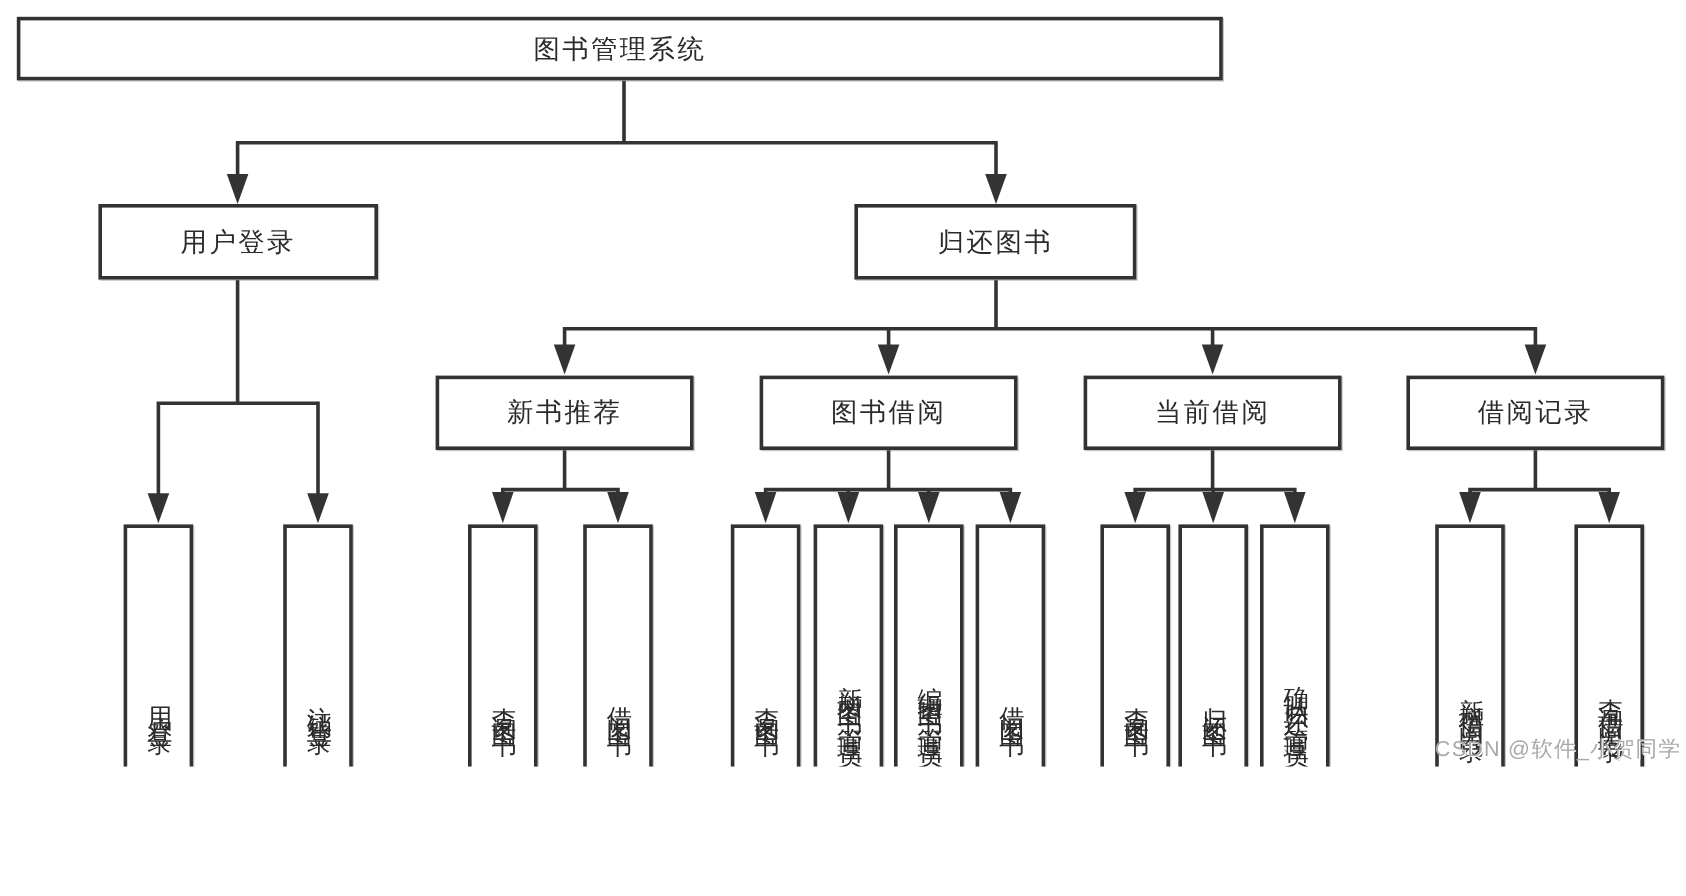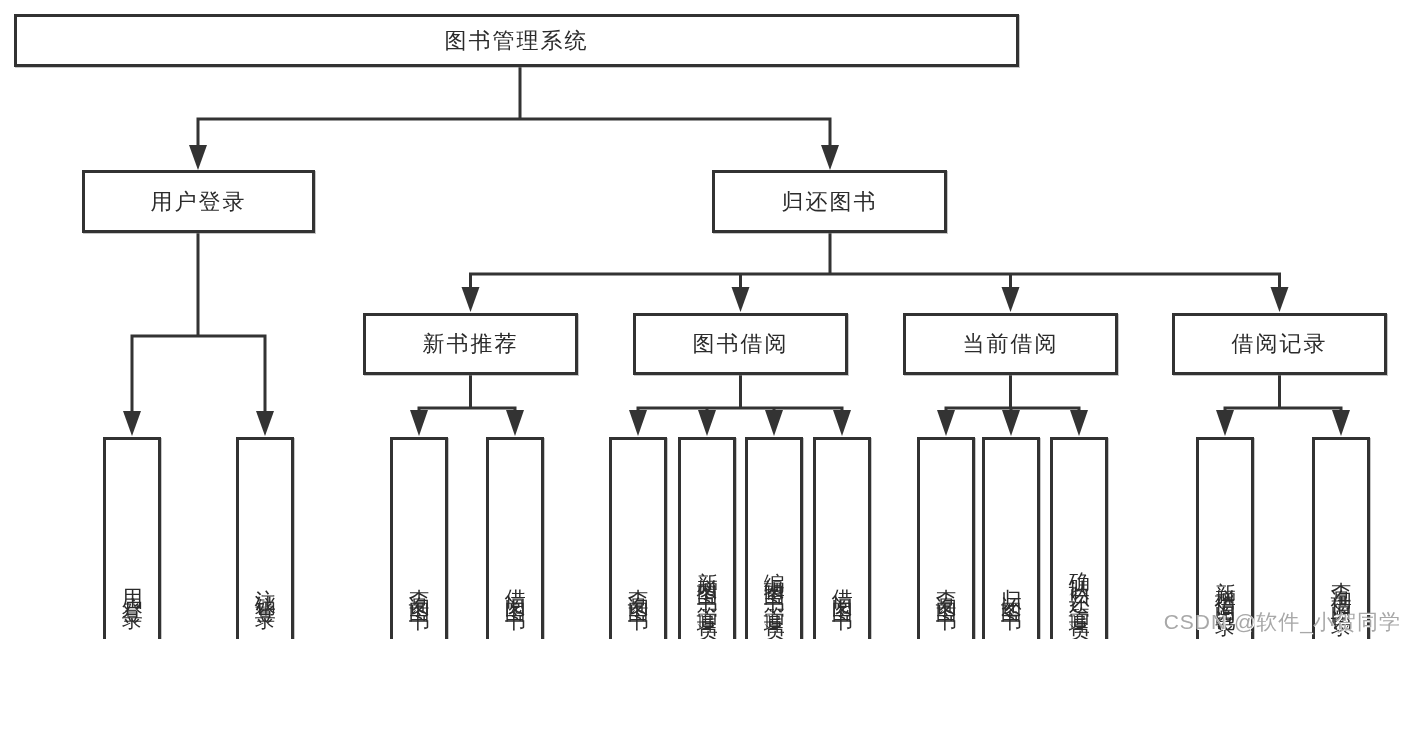--- a/index.html
+++ b/index.html
@@ -16,21 +16,21 @@
   .hlabel { font-size:22px; letter-spacing:2px; white-space:nowrap; }
   .vlabel {
     writing-mode:vertical-rl; text-orientation:mixed;
     font-size:21px; letter-spacing:7px; line-height:1.25; white-space:nowrap;
   }
   .connectors { position:absolute; left:0; top:0; width:1405px; height:747px; }
   .connectors path { stroke:#333333; stroke-width:3; fill:none; }
   .connectors polygon { fill:#333333; stroke:none; }
   .watermark {
     position:absolute; right:4px; bottom:3px;
-    font-size:21px; color:#a8a8a8; letter-spacing:1px;
+    font-size:18px; color:#a8a8a8; letter-spacing:1px;
     text-shadow:1px 1px 0 #ffffff; white-space:nowrap;
   }
 </style>
 </head>
 <body>
 
 <div class="canvas">
 
   <svg class="connectors" viewBox="0 0 1405 747" xmlns="http://www.w3.org/2000/svg" aria-hidden="true">
 

